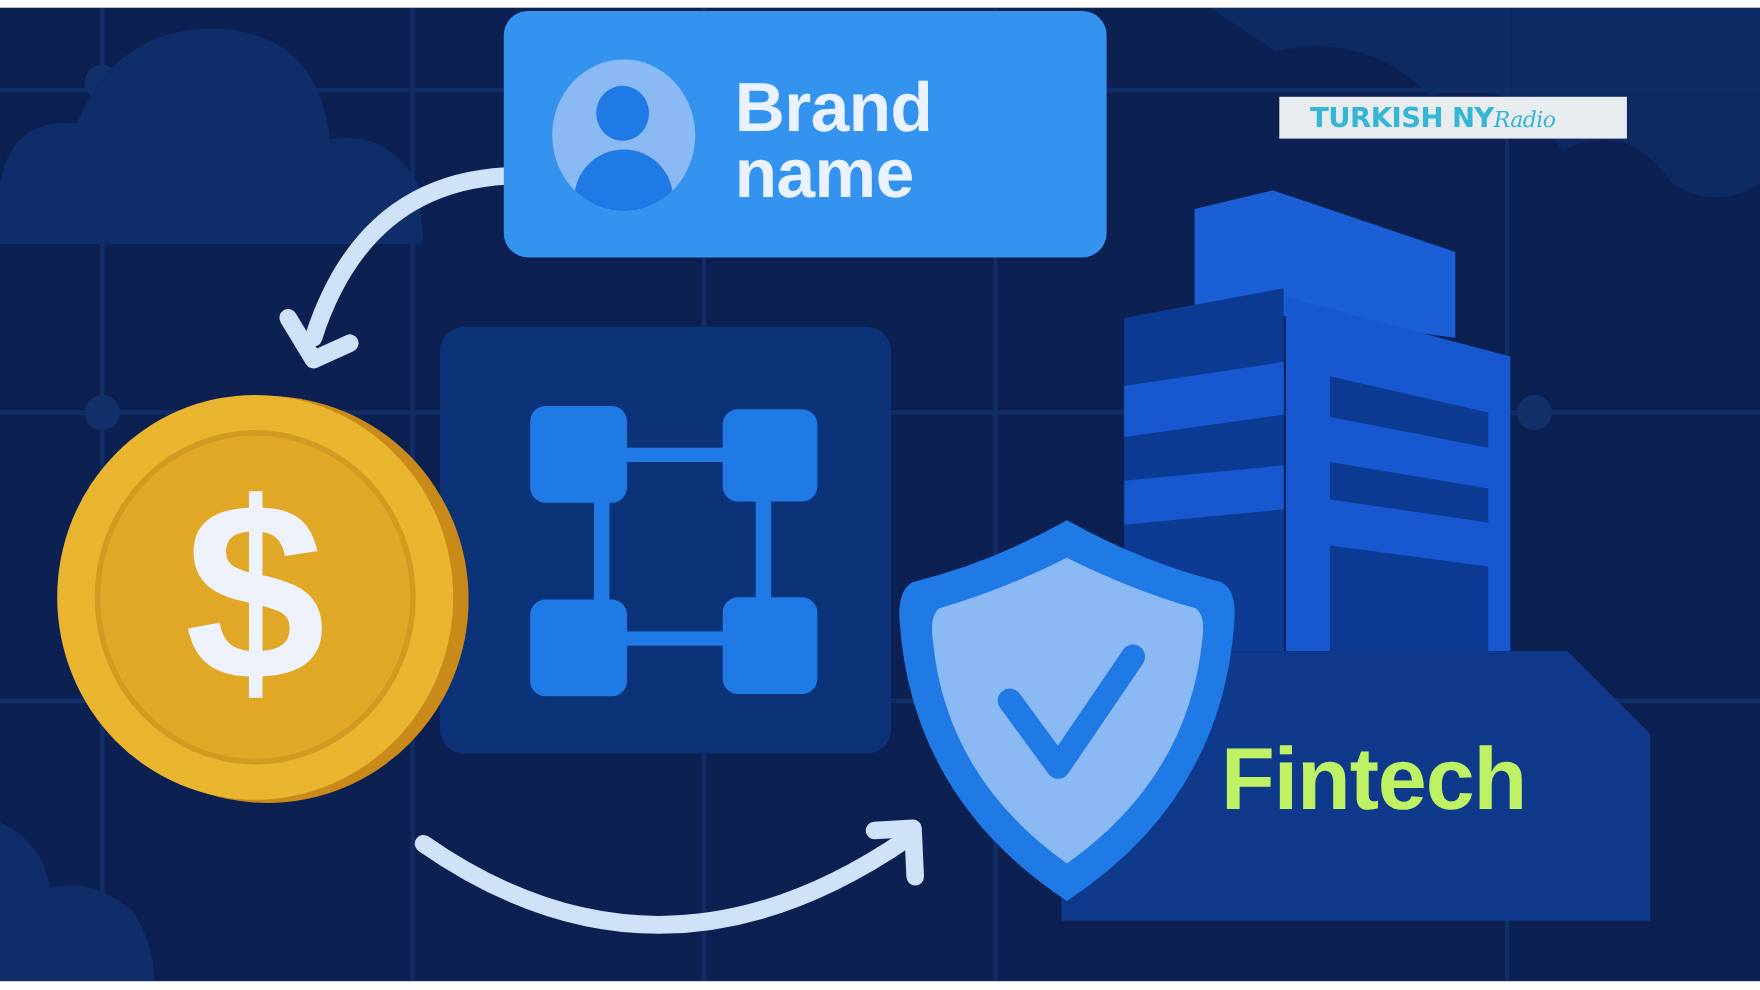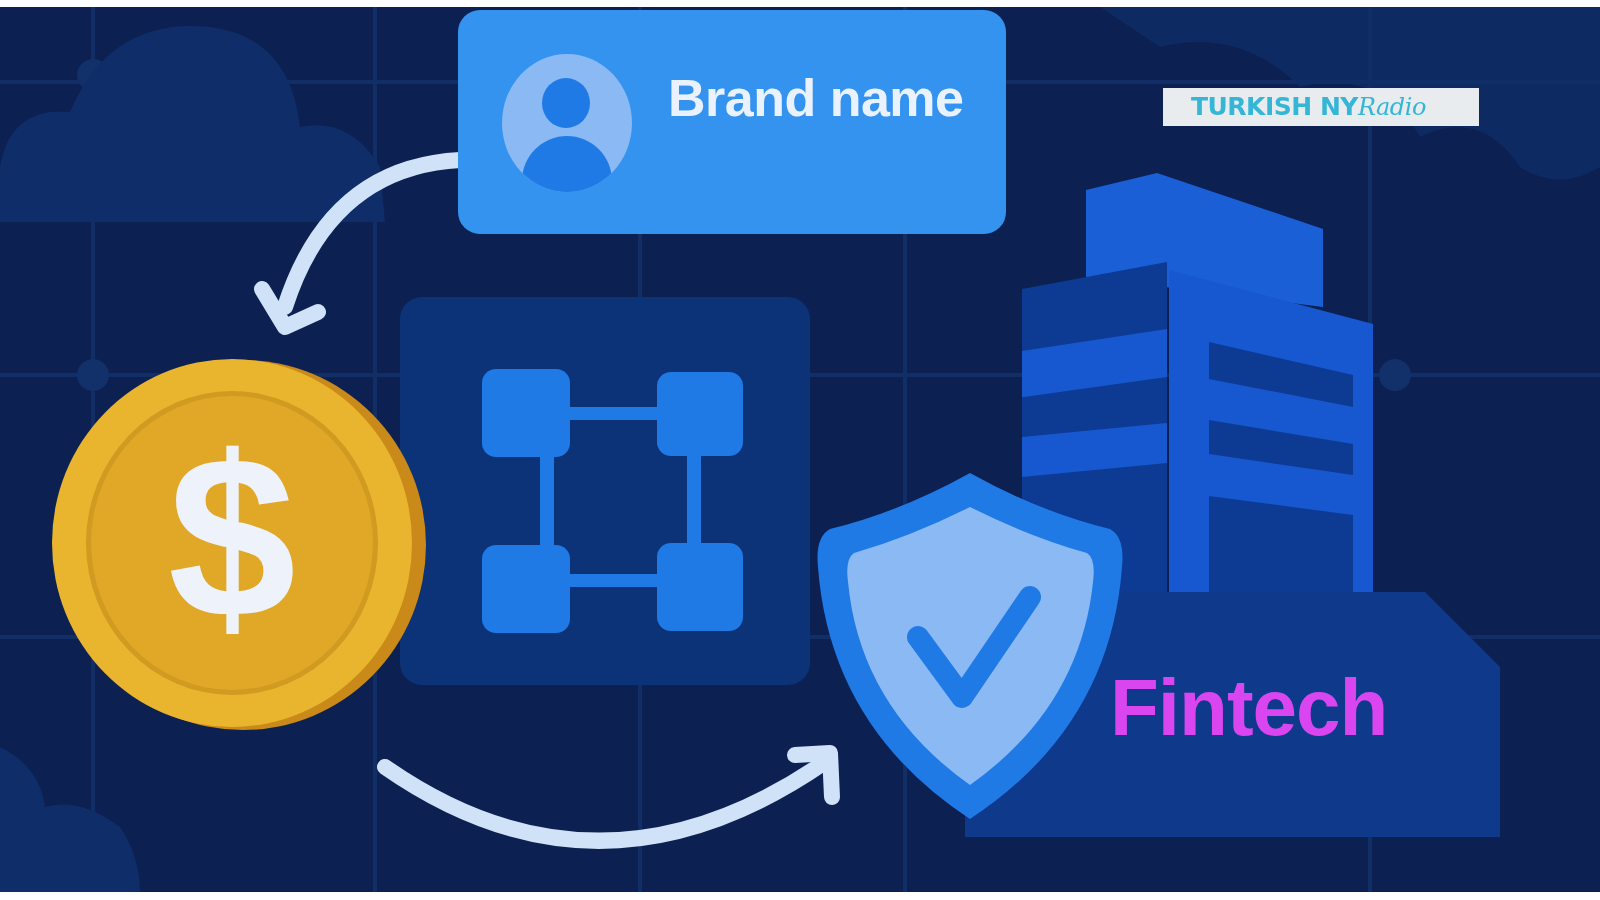--- a/index.html
+++ b/index.html
@@ -3,26 +3,26 @@
 <meta charset="utf-8">
 <style>
   html, body { margin: 0; padding: 0; }
   body { width: 1600px; height: 900px; background: #ffffff; position: relative; overflow: hidden; font-family: "Liberation Sans", "DejaVu Sans", sans-serif; }
   .canvas { position: absolute; left: 0; top: 7px; width: 1600px; height: 885px; background: #0c2152; overflow: hidden; }
   .layer { position: absolute; left: 0; top: 0; }
   .brand-card { position: absolute; left: 458px; top: 3px; width: 548px; height: 224px; background: #3593f0; border-radius: 22px; }
   .brand-avatar { position: absolute; left: 44px; top: 44px; width: 130px; height: 138px; border-radius: 50%; background: #8ab9f3; overflow: hidden; }
   .brand-avatar .head { position: absolute; left: 40px; top: 24px; width: 48px; height: 50px; border-radius: 50%; background: #1f7ae6; }
   .brand-avatar .body { position: absolute; left: 20px; top: 82px; width: 90px; height: 70px; border-radius: 45px 45px 0 0; background: #1f7ae6; }
-  .brand-text { position: absolute; left: 210px; top: 58px; color: #eaf2ff; font-weight: bold; font-size: 52px; line-height: 60px; letter-spacing: -0.5px; }
+  .brand-text { position: absolute; left: 210px; top: 58px; color: #eaf2ff; font-weight: bold; font-size: 63px; line-height: 60px; letter-spacing: -0.5px; }
   .logo-box { position: absolute; left: 1163px; top: 81px; width: 316px; height: 38px; background: #e9ecef; }
   .logo-text { position: absolute; left: 28px; top: 4px; font-family: "DejaVu Sans", sans-serif; font-weight: bold; font-size: 25px; color: #35b6d6; letter-spacing: -0.5px; }
-  .logo-script { font-family: "DejaVu Serif", serif; font-style: italic; font-weight: normal; font-size: 24px; color: #35b6d6; margin-top: 43px; }
+  .logo-script { font-family: "DejaVu Serif", serif; font-style: italic; font-weight: normal; font-size: 20px; color: #35b6d6; margin-top: 43px; }
   .chain-box { position: absolute; left: 400px; top: 290px; width: 410px; height: 388px; background: #0c3278; border-radius: 22px; }
-  .fintech-text { position: absolute; left: 1110px; top: 655px; font-size: 80px; font-weight: bold; color: #d946ef; letter-spacing: -1px; }
+  .fintech-text { position: absolute; left: 1110px; top: 655px; font-size: 80px; font-weight: bold; color: #bef264; letter-spacing: -1px; }
 </style>
 </head>
 <body>
 
 <div class="canvas">
 
   <svg class="layer" width="1600" height="885">
     <g stroke="#12306a" stroke-width="4" opacity="0.9">
       <line x1="93" y1="0" x2="93" y2="885"></line>
       <line x1="375" y1="0" x2="375" y2="885"></line>

